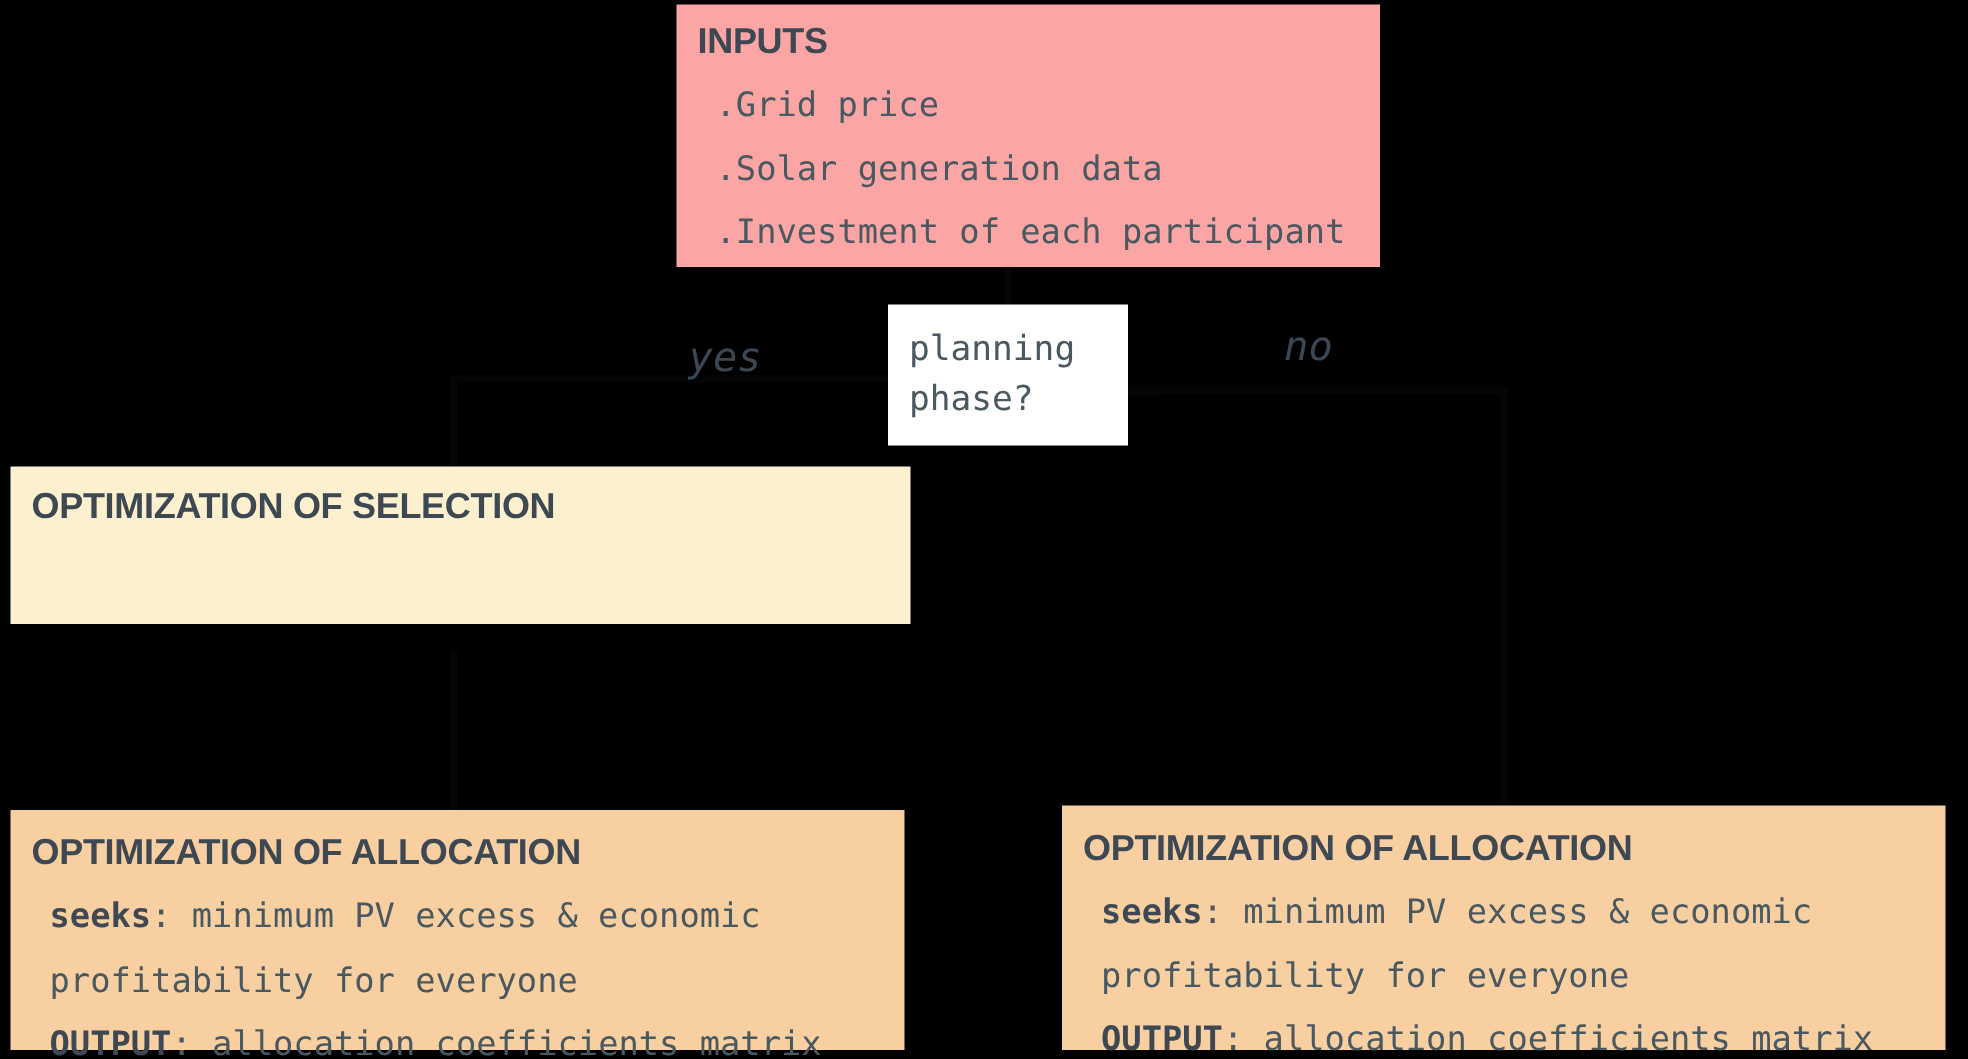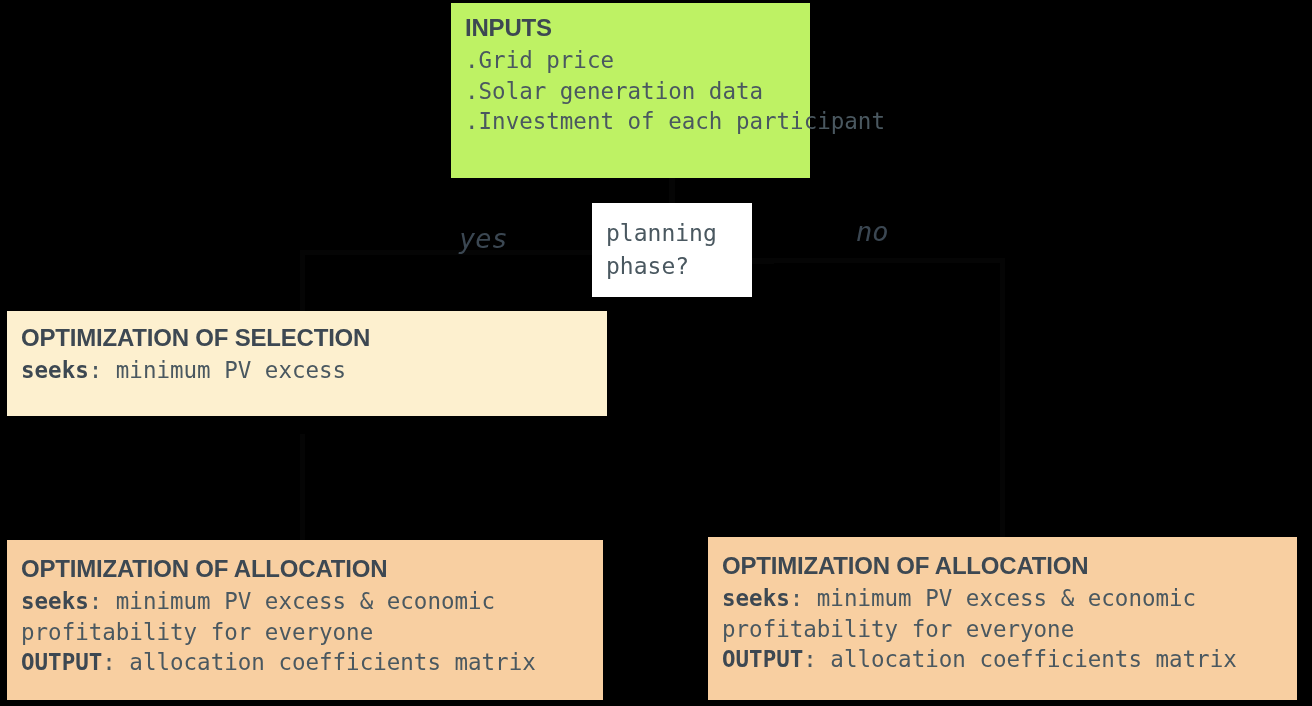--- a/index.html
+++ b/index.html
@@ -27,23 +27,23 @@
   .node {
     position: absolute;
     box-sizing: border-box;
     color: #3d4852;
   }
 
   
   .node-inputs {
     left: 451px;
     top: 3px;
-    width: 359px;
+    width: 469px;
     height: 175px;
-    background: #bef264;
+    background: #fca5a5;
     padding: 10px 12px 8px 14px;
   }
 
   
   .node-decision {
     left: 592px;
     top: 203px;
     width: 160px;
     height: 94px;
     background: #ffffff;
@@ -88,21 +88,21 @@
     margin: 0 0 2px 0;
     white-space: nowrap;
   }
 
   .mono-line {
     font-family: "DejaVu Sans Mono", monospace;
     font-size: 22.5px;
     line-height: 30.5px;
     color: #4a5860;
     white-space: pre;
-    margin: 0;
+    margin: 12px;
   }
 
   .mono-line .lbl {
     font-weight: bold;
     color: #3d4852;
   }
 
   .decision-text {
     font-family: "DejaVu Sans Mono", monospace;
     font-size: 23px;
@@ -160,21 +160,20 @@
   <div class="node node-decision">
     <div class="decision-text">planning</div>
     <div class="decision-text">phase?</div>
   </div>
 
   <div class="edge-label label-yes">yes</div>
   <div class="edge-label label-no">no</div>
 
   <div class="node node-selection">
     <div class="title">OPTIMIZATION OF SELECTION</div>
-    <div class="mono-line"><span class="lbl">seeks</span><span>: minimum PV excess</span></div>
   </div>
 
   <div class="node node-alloc-left">
     <div class="title">OPTIMIZATION OF ALLOCATION</div>
     <div class="mono-line"><span class="lbl">seeks</span><span>: minimum PV excess &amp; economic</span></div>
     <div class="mono-line">profitability for everyone</div>
     <div class="mono-line"><span class="lbl">OUTPUT</span><span>: allocation coefficients matrix</span></div>
   </div>
 
   <div class="node node-alloc-right">

